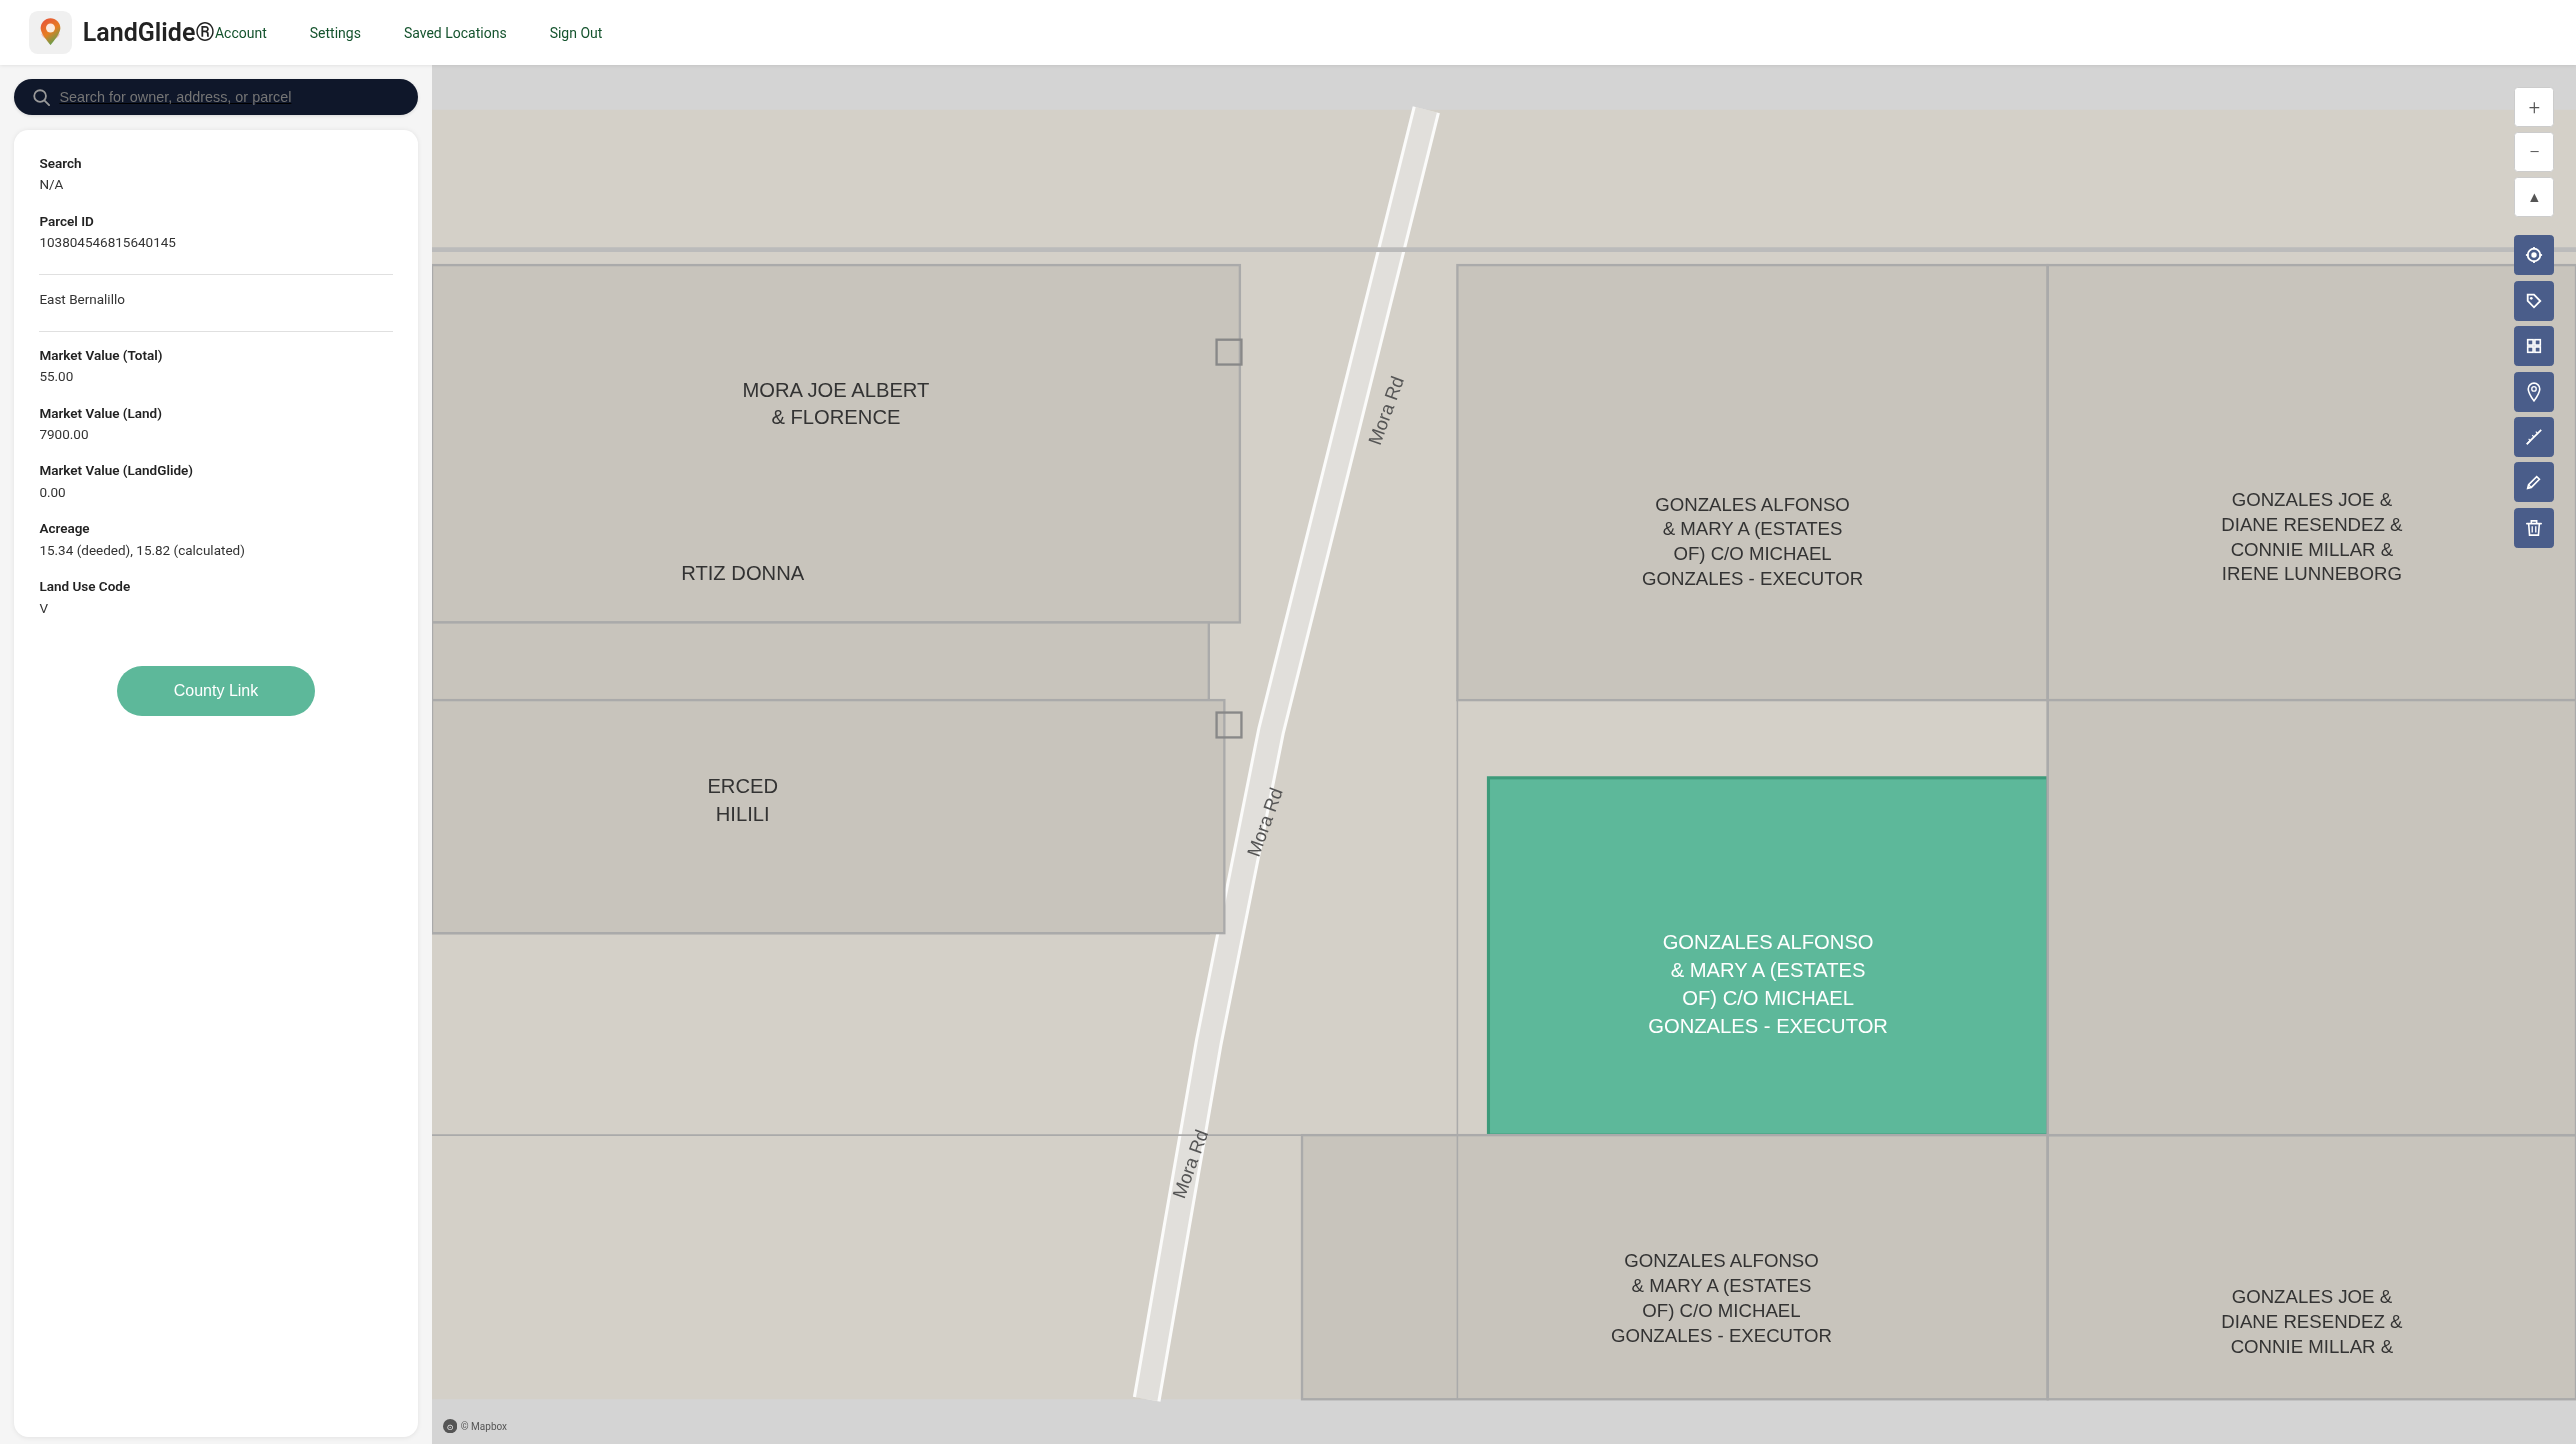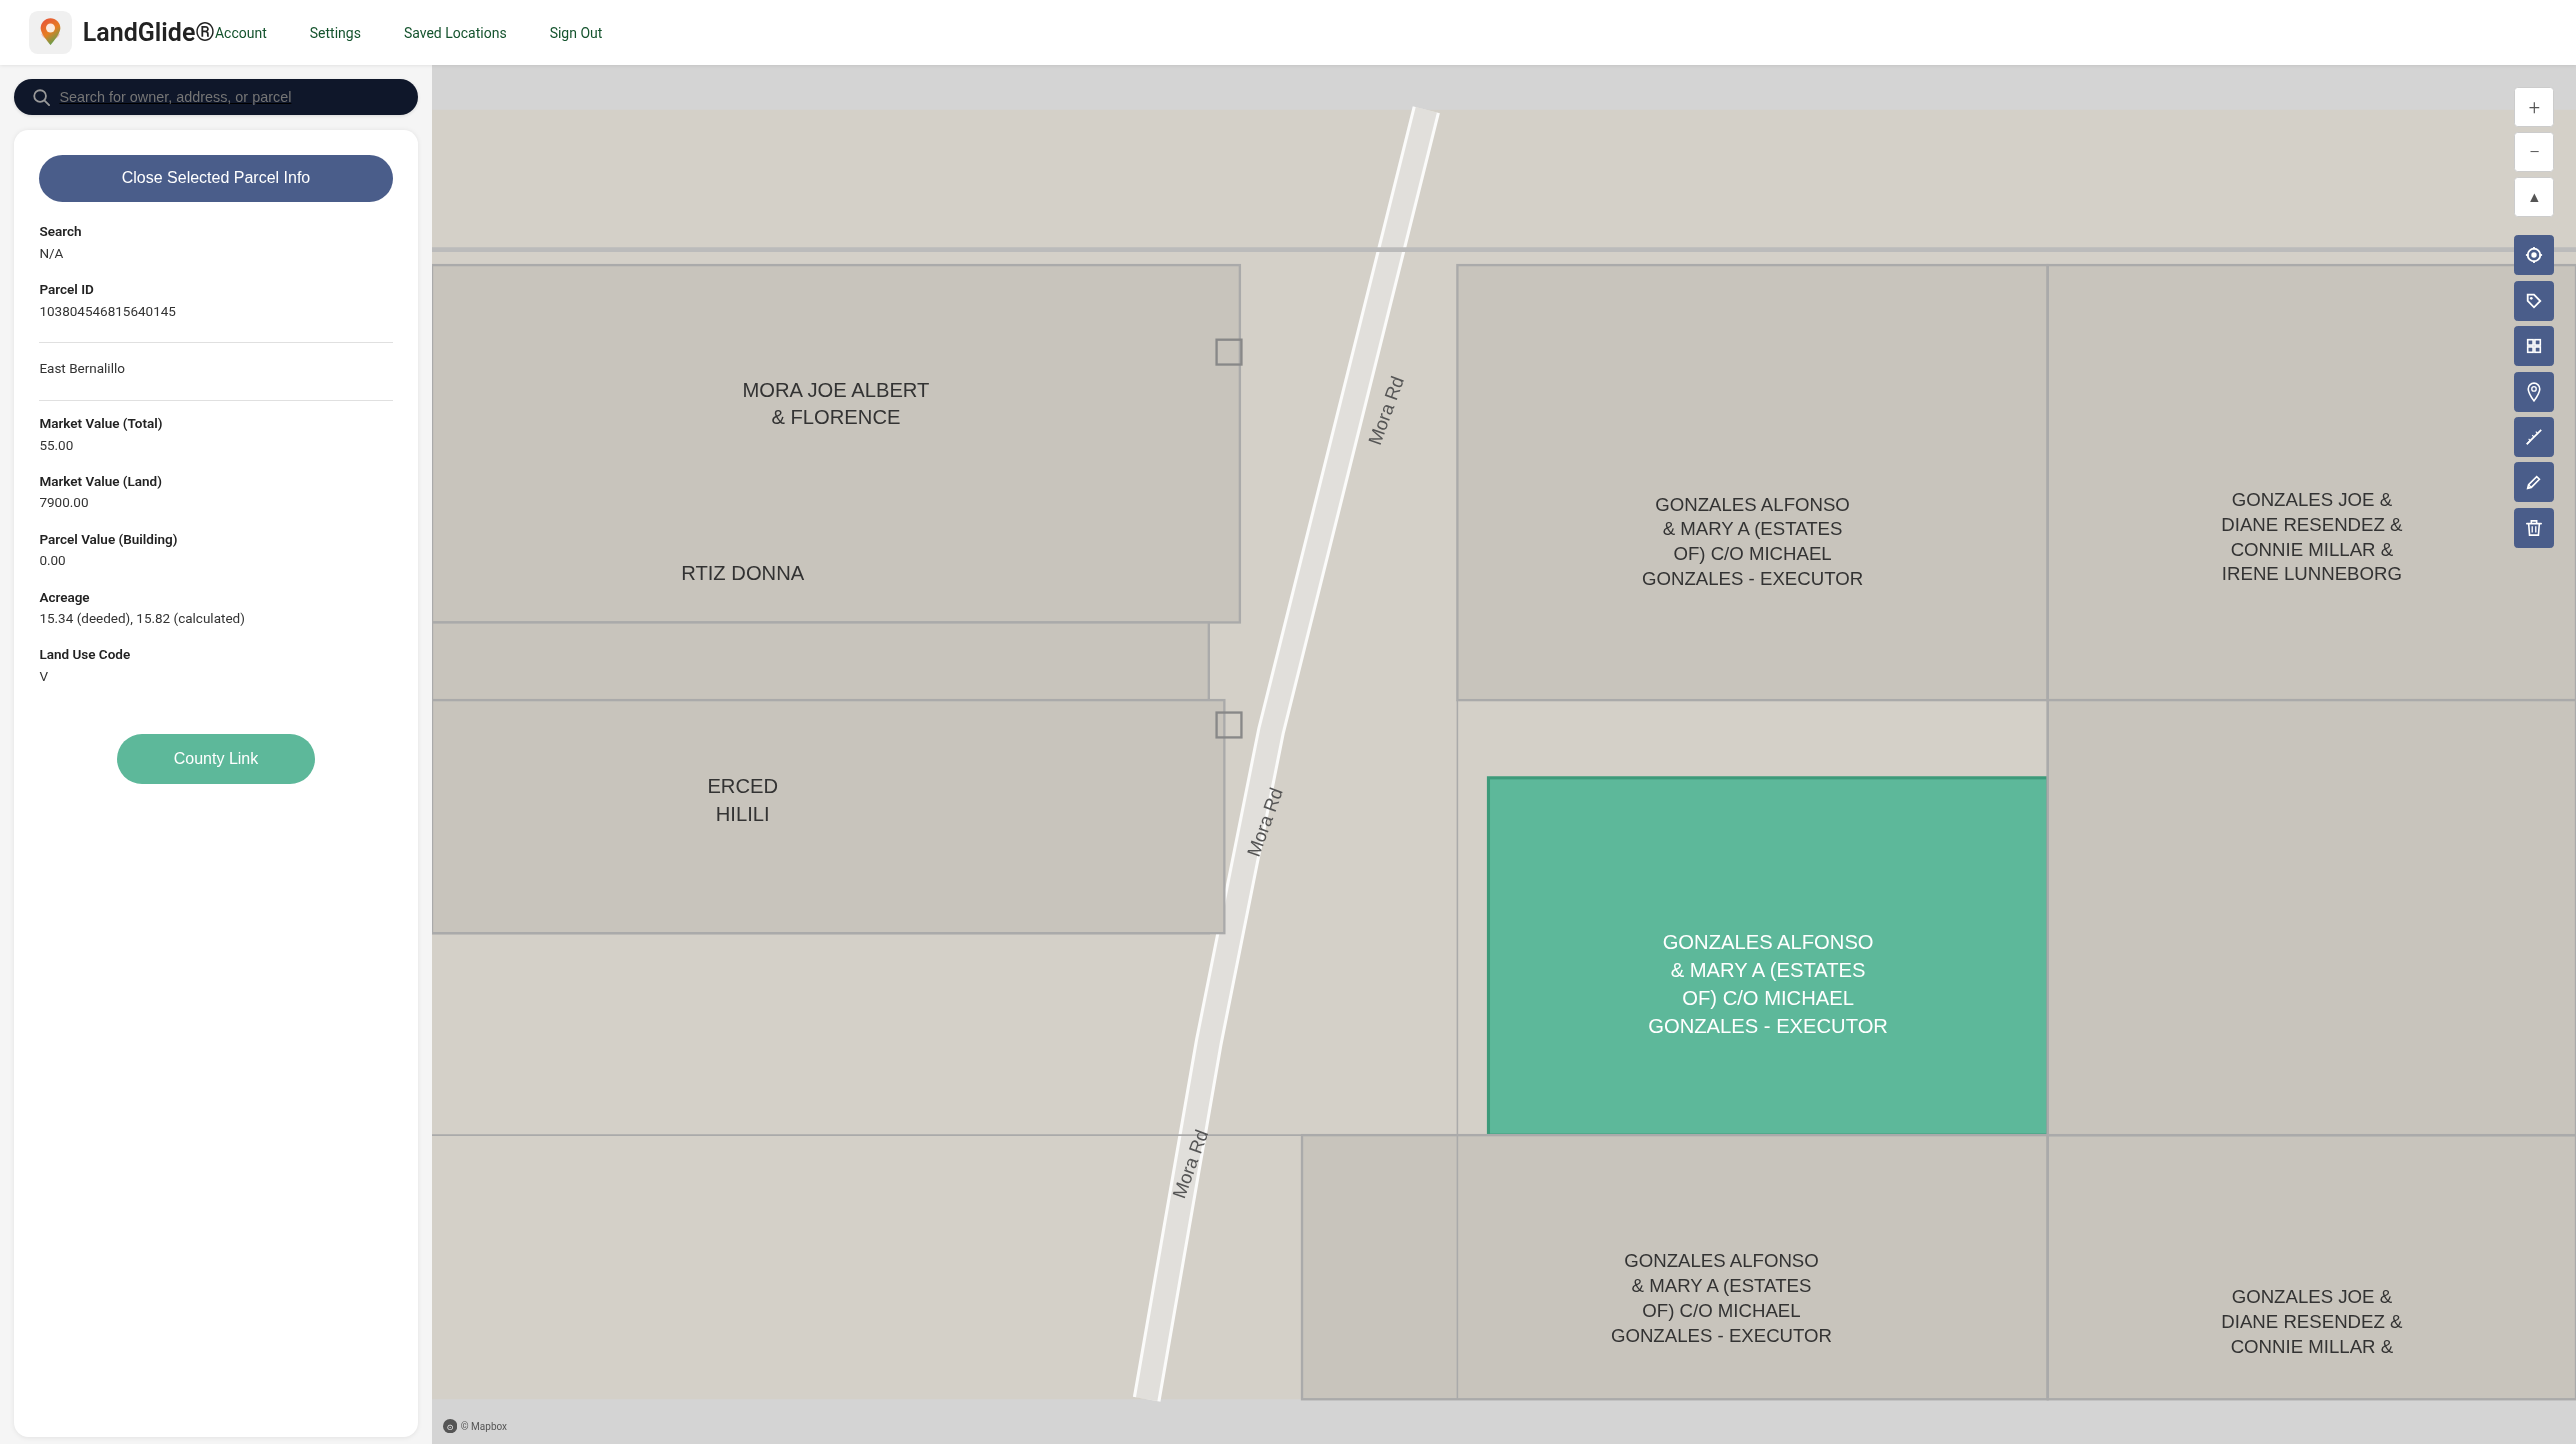--- a/index.html
+++ b/index.html
@@ -256,21 +256,20 @@
 
     <div class="search-bar">
       <svg width="18" height="18" viewBox="0 0 20 20" fill="none">
         <circle cx="9" cy="9" r="6.5" stroke="#999" stroke-width="2"></circle>
         <line x1="14" y1="14" x2="19" y2="19" stroke="#999" stroke-width="2" stroke-linecap="round"></line>
       </svg>
       <input class="search-input" type="text" placeholder="Search for owner, address, or parcel" style="">
     </div>
 
     <div class="parcel-card">
-      <button class="close-parcel-btn">Close Selected Parcel Info</button>
 
 
       <div class="field-group">
         <div class="field-label">Search</div>
         <div class="field-value">N/A</div>
       </div>
 
       <div class="field-group">
         <div class="field-label">Parcel ID</div>
         <div class="field-value">103804546815640145</div>
@@ -286,21 +285,21 @@
         <div class="field-label">Market Value (Total)</div>
         <div class="field-value">55.00</div>
       </div>
 
       <div class="field-group">
         <div class="field-label">Market Value (Land)</div>
         <div class="field-value">7900.00</div>
       </div>
 
       <div class="field-group">
-        <div class="field-label">Parcel Value (Building)</div>
+        <div class="field-label">Market Value (LandGlide)</div>
         <div class="field-value">0.00</div>
       </div>
 
       <div class="field-group">
         <div class="field-label">Acreage</div>
         <div class="field-value">15.34 (deeded), 15.82 (calculated)</div>
       </div>
 
       <div class="field-group">
         <div class="field-label">Land Use Code</div>

